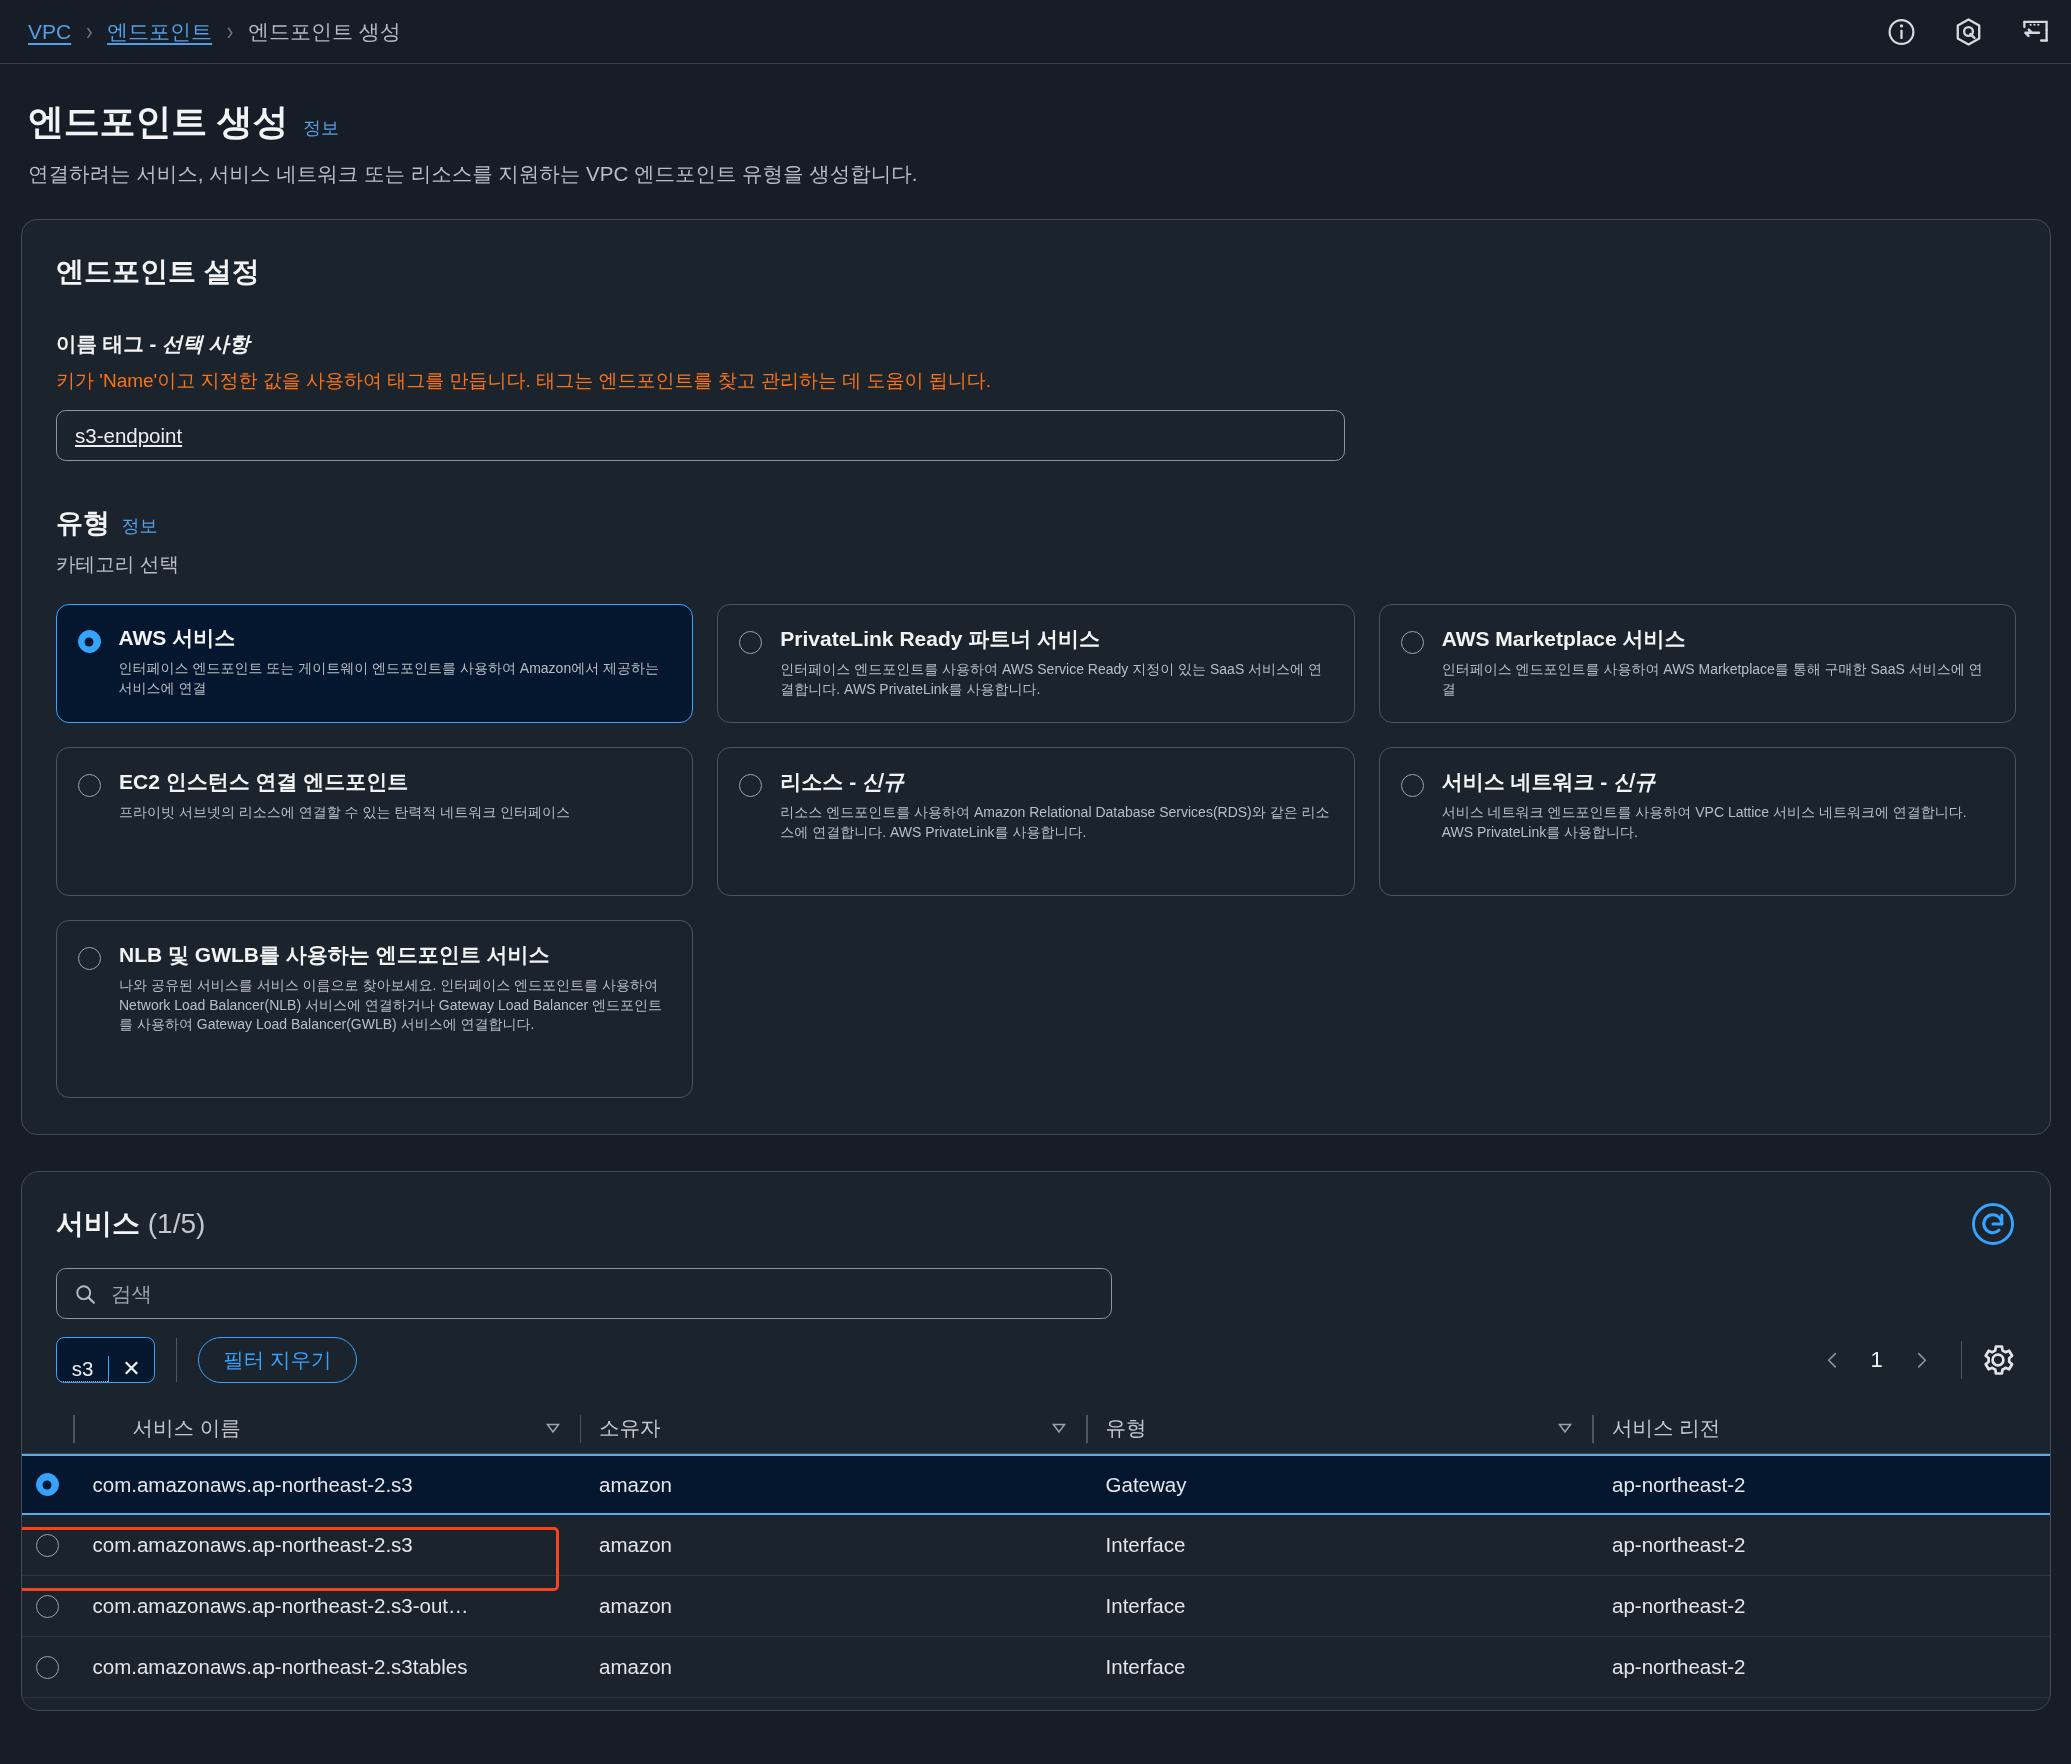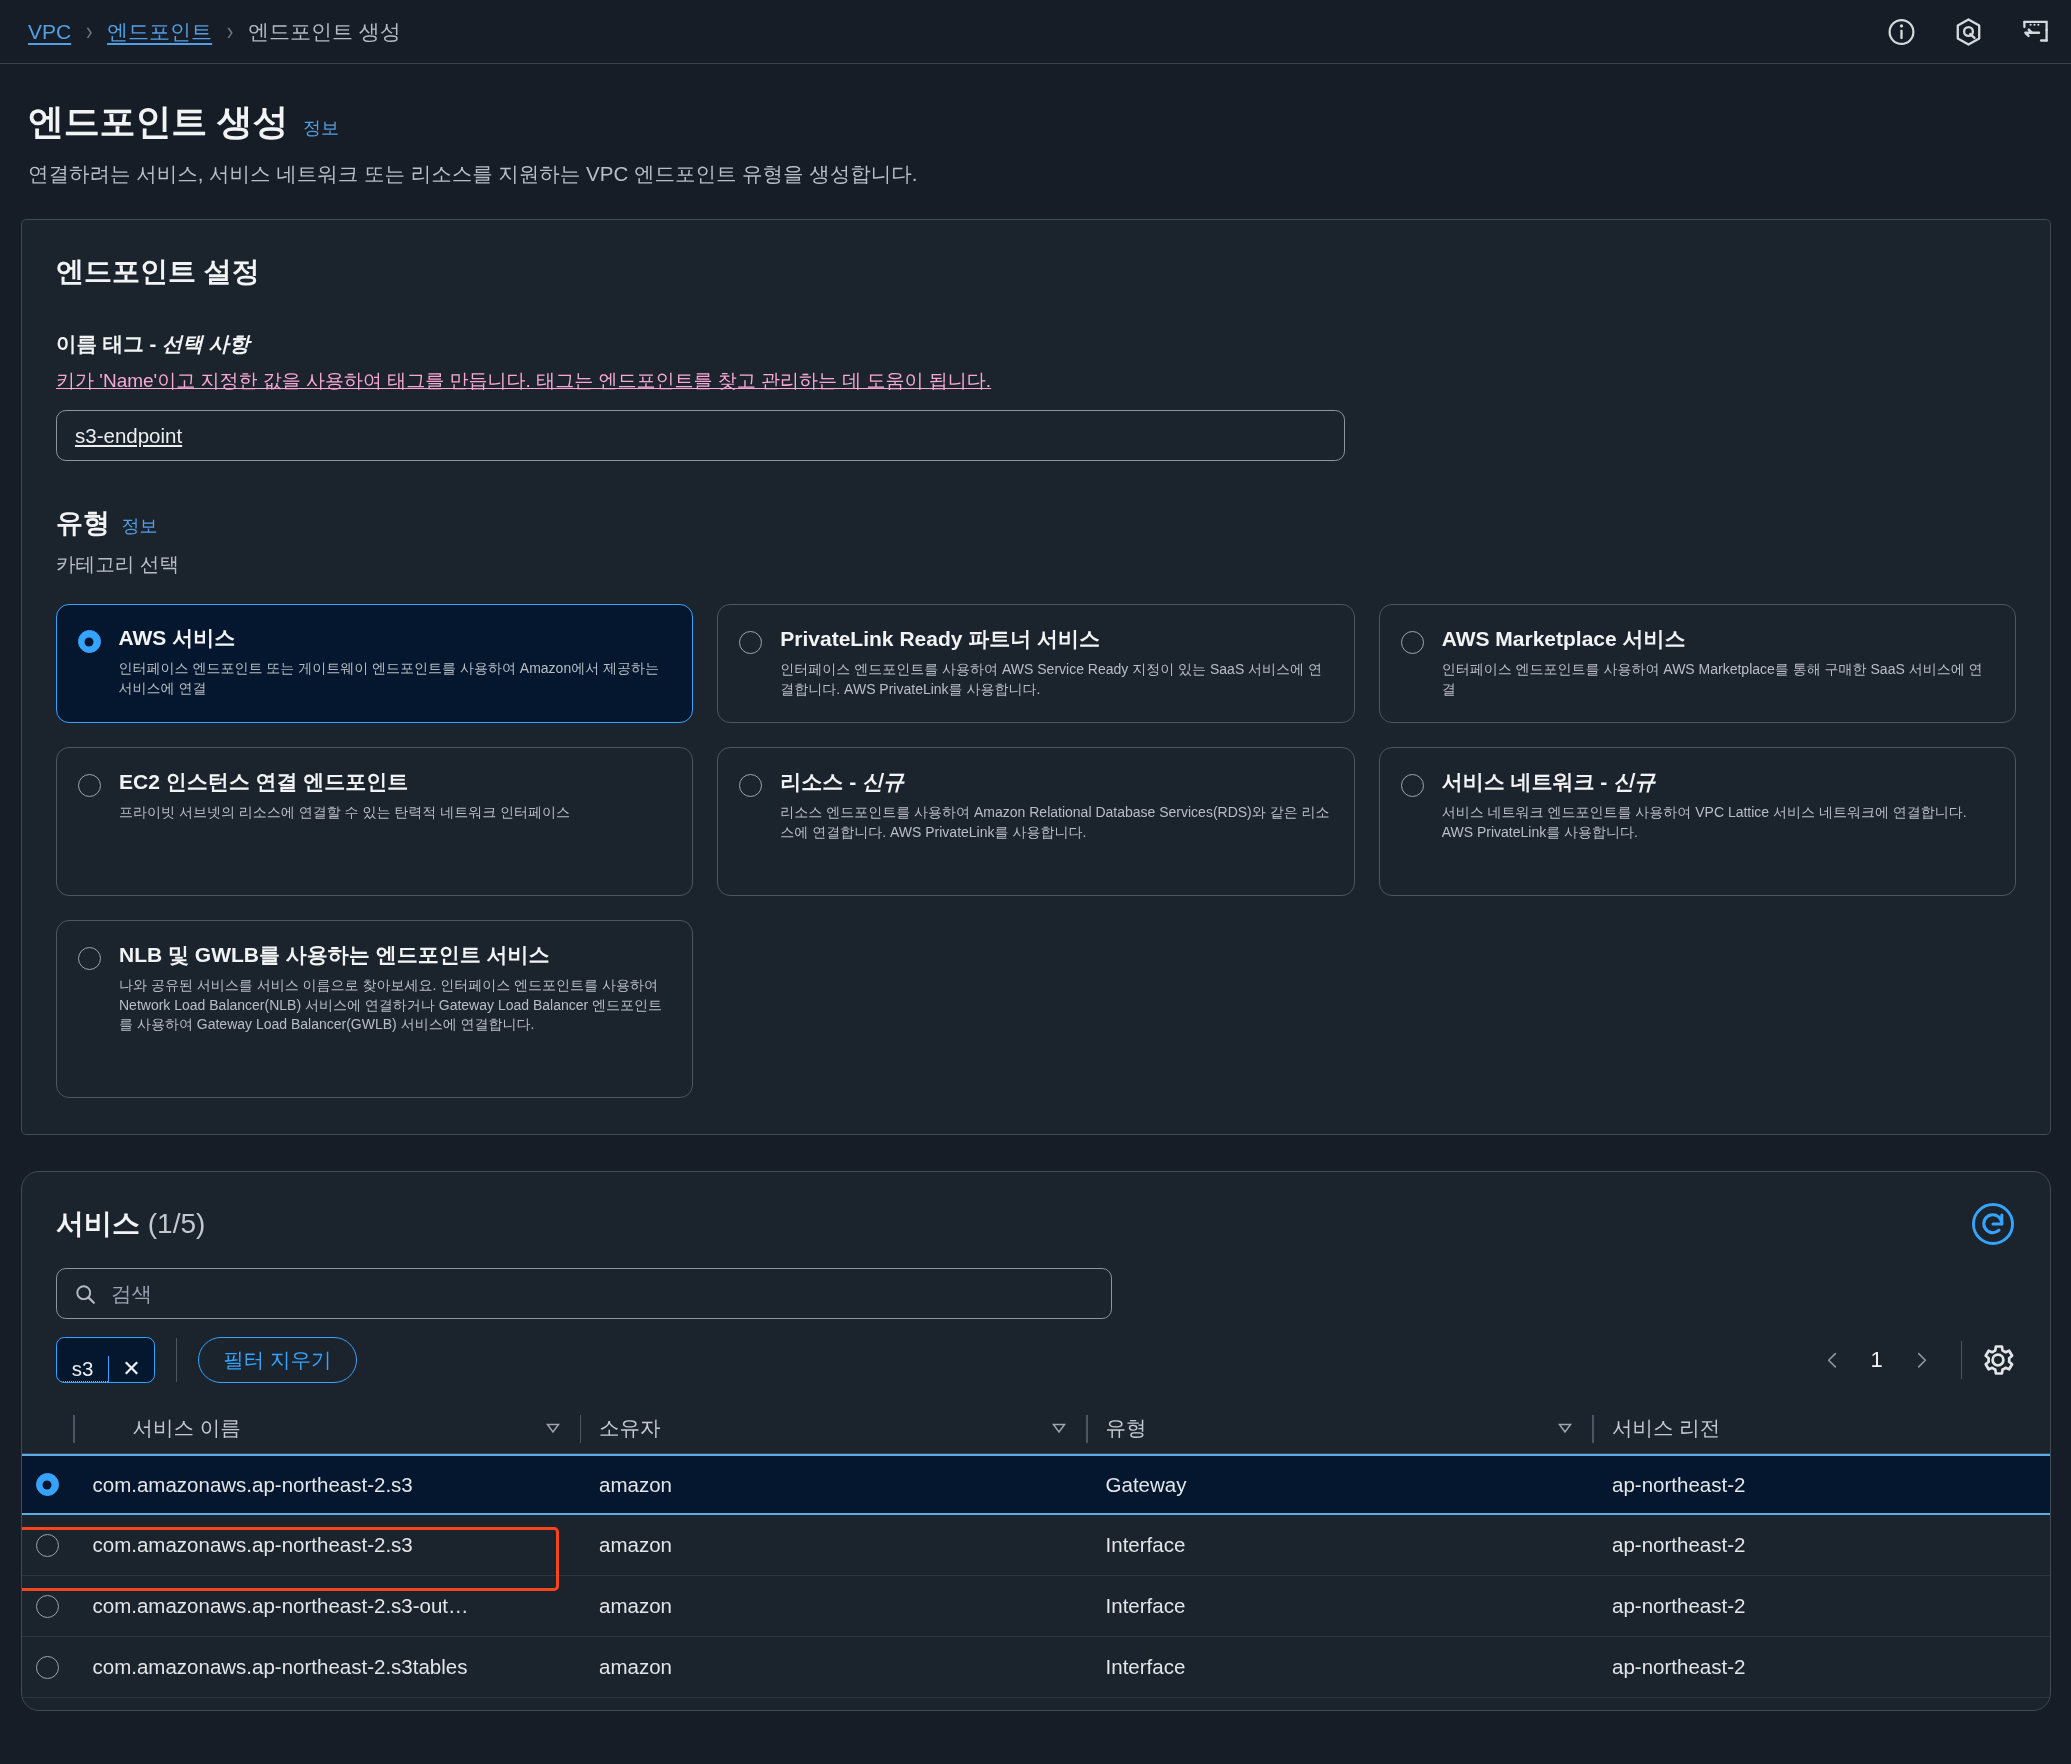--- a/index.html
+++ b/index.html
@@ -66,21 +66,21 @@
   .page-sub {
     margin-top: 13px;
     font-size: 20.5px;
     color: #b9bec6;
   }
 
   
   .panel {
     margin: 31px 21px 0 21px;
     border: 0.8px solid #414a57;
-    border-radius: 5px;
+    border-radius: 16px;
     background: #1b232d;
     padding: 33px 34px 36px 34px;
   }
   .panel-title {
     font-size: 28px;
     font-weight: bold;
     color: #f2f3f4;
   }
   .panel-sub {
     margin-top: 11.5px;
@@ -91,22 +91,21 @@
   .field-label {
     margin-top: 39px;
     font-size: 20.5px;
     font-weight: bold;
     color: #f2f3f4;
   }
   .field-label em { font-style: italic; font-weight: bold; }
   .field-desc {
     margin-top: 9.8px;
     font-size: 19px;
-    color: #f9a8d4;
-    text-decoration: underline;
+    color: #f97316;
   }
   .text-input {
     margin-top: 16.4px;
     width: 1289px;
     height: 51px;
     border: 0.8px solid #8b95a1;
     border-radius: 9.8px;
     background: #1b232d;
     color: #eceef0;
     font-size: 20.5px;

